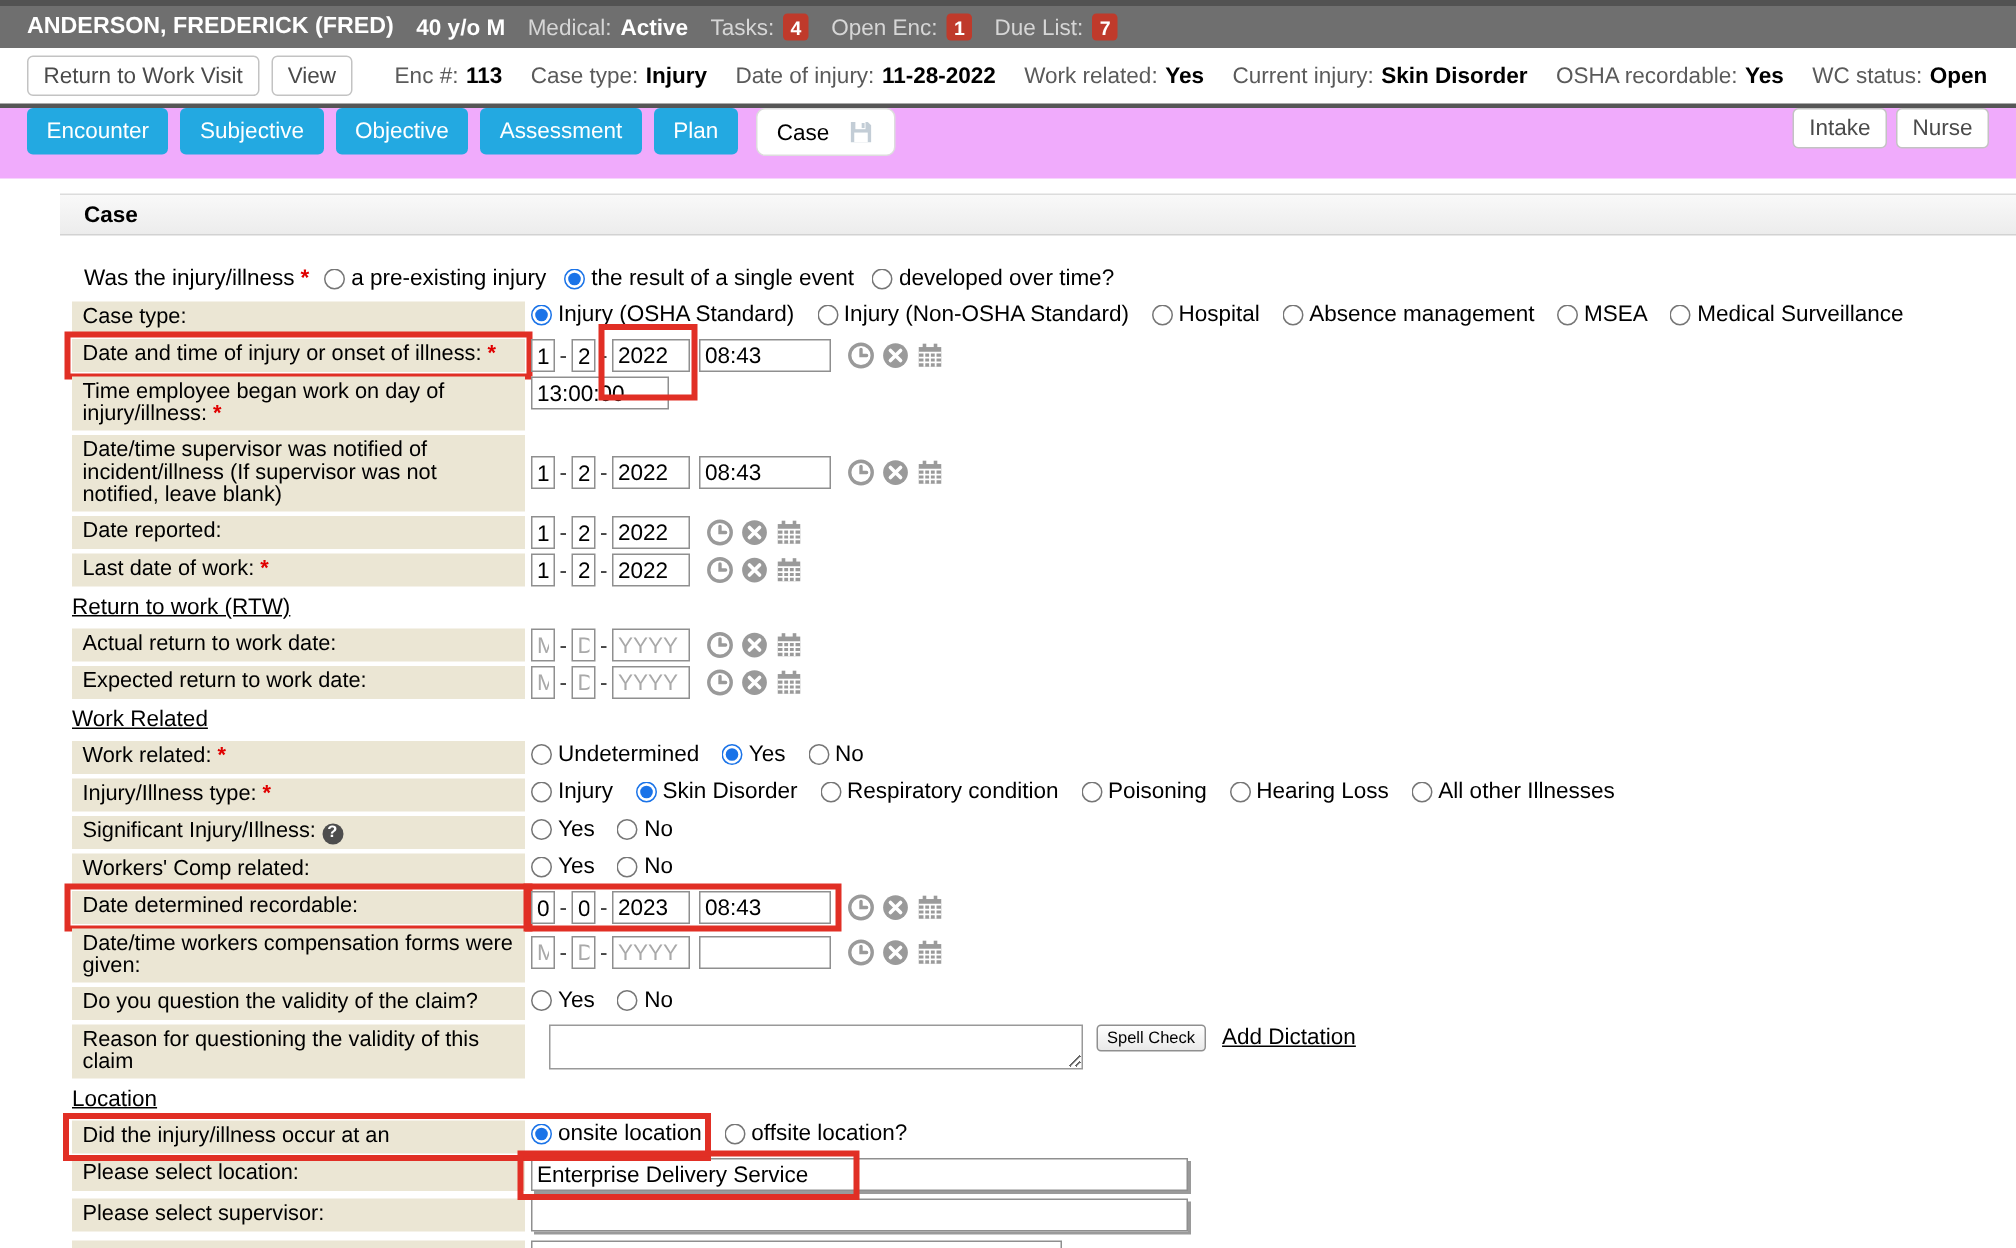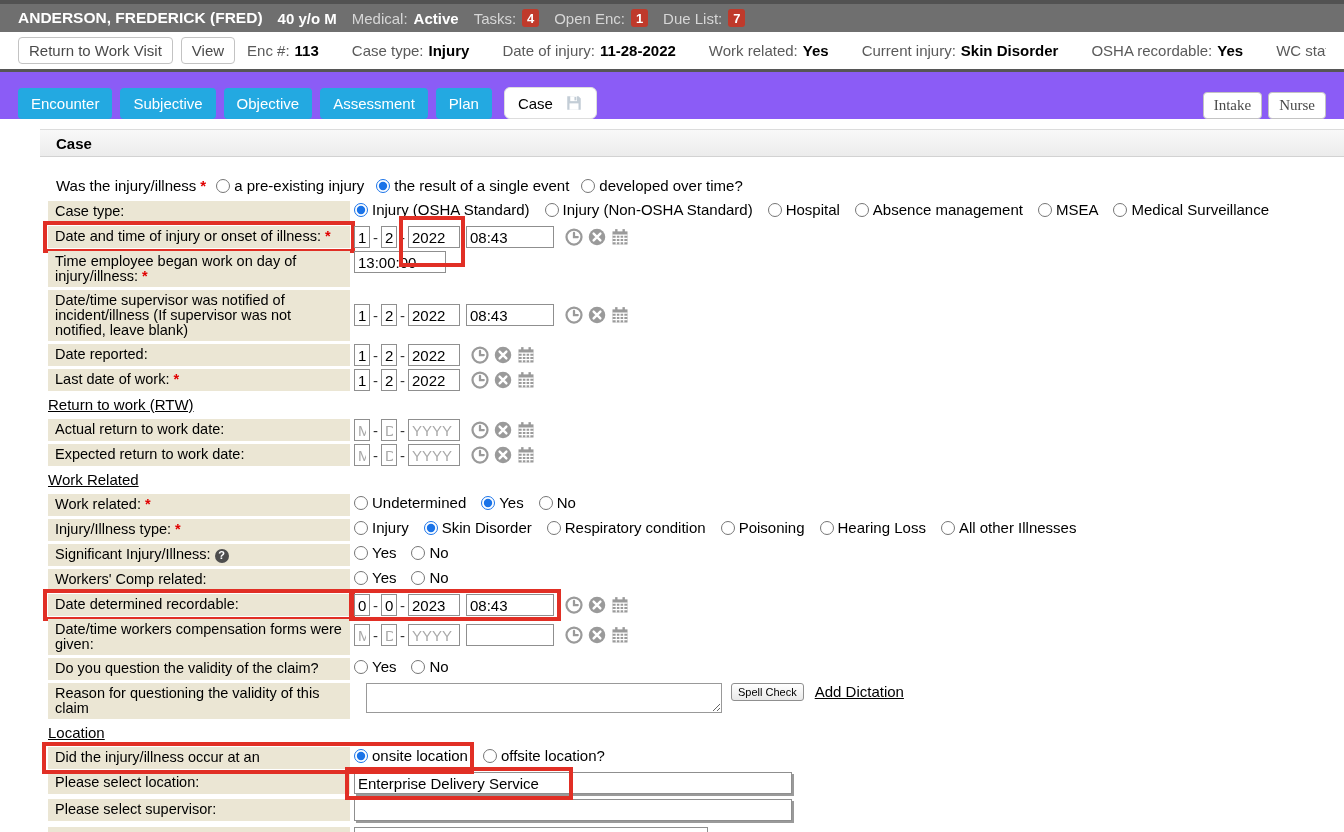--- a/index.html
+++ b/index.html
@@ -28,36 +28,36 @@
 
   
   .visit-bar {
     height:40px; background:#fff; border-bottom:3px solid #565656;
     display:flex; align-items:center; gap:8px; padding:0 18px; white-space:nowrap; overflow:hidden;
   }
   .btn {
     background:#fff; border:1px solid #c3c3c3; border-radius:4px;
     padding:4px 10px; color:#4a4a4a; font-size:15px; font-family:inherit; cursor:pointer;
   }
-  .vinfo { display:flex; gap:33px; margin-left:4px; overflow:hidden; }
+  .vinfo { display:flex; gap:19px; margin-left:20px; overflow:hidden; }
   .vinfo .pair { gap:5px; }
   .vlabel { color:#5a5a5a; }
   .vval { font-weight:700; color:#000; }
 
   
-  .tab-bar { height:47px; display:flex; align-items:flex-end; gap:8px; padding:0 18px; background:#8b5cf6; }
+  .tab-bar { height:47px; display:flex; align-items:flex-start; gap:8px; padding:0 18px; background:#f0abfc; }
   .tab {
     background:#23a9e1; color:#fff; border:none; border-radius:4px;
     padding:7px 13px; font-size:15px; font-family:inherit; cursor:pointer;
   }
   .case-group {
     display:flex; align-items:center; gap:12px; border:1px solid #ddd;
     border-radius:6px; padding:6px 13px; margin-left:4px; background:#fff;
   }
-  .right-btns { margin-left:auto; display:flex; gap:6px;font-family:Liberation Serif, serif; }
+  .right-btns { margin-left:auto; display:flex; gap:6px; }
 
   
   .panel-header {
     margin-left:40px; height:28px; margin-top:10px;
     background:linear-gradient(#f9f9f9,#ececec);
     border-top:1px solid #dcdcdc; border-bottom:1px solid #d2d2d2;
     display:flex; align-items:center; padding-left:16px; font-weight:700;
   }
 
   .form { margin:20px 0 0 48px; width:1290px; }

